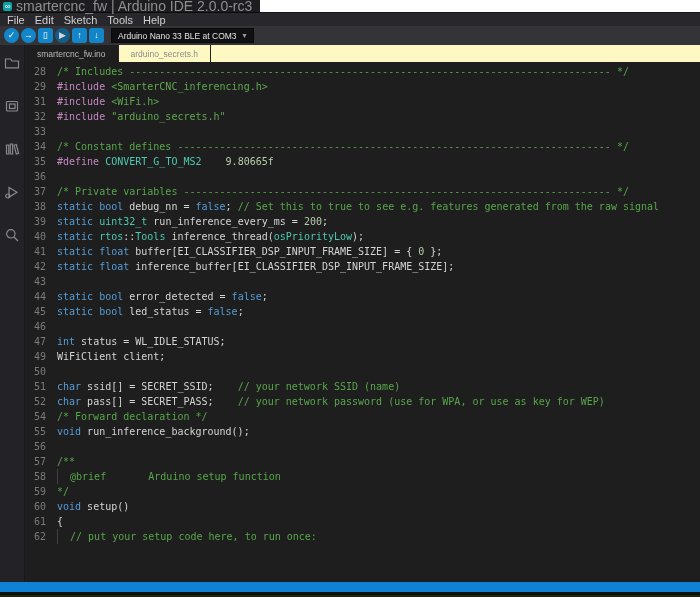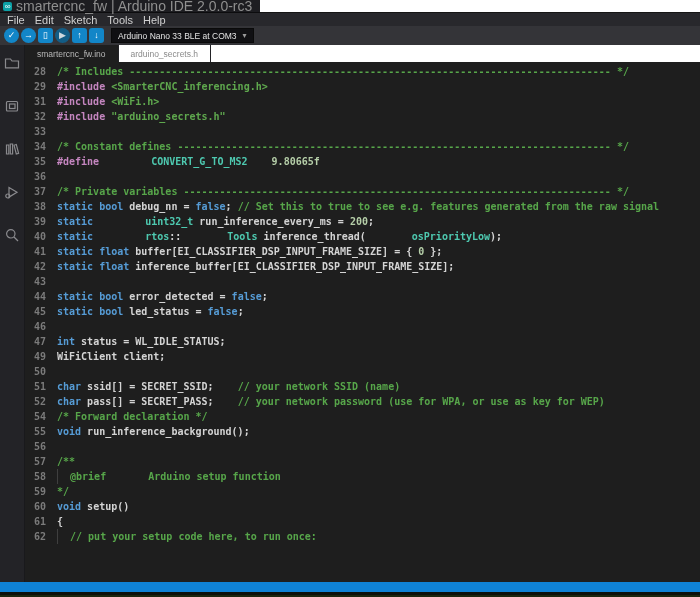--- a/index.html
+++ b/index.html
@@ -42,39 +42,39 @@
   
   .mainrow { display:flex; height:537px; }
   .sidebar {
     width:25px; background:#232327; border-right:1px solid #19191c;
     display:flex; flex-direction:column; align-items:center; padding-top:10px;
   }
   .side-icon { width:16px; height:16px; margin-bottom:27px; cursor:pointer; }
   .side-icon svg { width:16px; height:16px; stroke:#8a8a8e; fill:none; stroke-width:1.2; }
   .rightcol { flex:1; display:flex; flex-direction:column; min-width:0; }
   
-  .tabstrip { display:flex; height:17px; background:#ffffff; }
+  .tabstrip { display:flex; height:17px; background:#fef9c3; }
   .tab {
     display:flex; align-items:center; padding:0 12px; font-size:8.5px;
     color:#8a8a8a; cursor:pointer; border-right:1px solid #232327;
   }
   .tab.active { background:#1e1e1e; color:#b8b8b8; }
   
   .editor {
     flex:1; background:#1e1e1e; overflow:hidden; padding-top:2px;
-    font-family:"DejaVu Sans Mono", monospace; font-size:10px; line-height:15px;font-weight:bold;
+    font-family:"DejaVu Sans Mono", monospace; font-size:10px; line-height:15px;
   }
   .line { display:flex; height:15px; white-space:pre; }
   .num { width:21px; text-align:right; color:#7b7b7b; flex:none; }
   .code { margin-left:11px; }
   .tok-c { color:#57a64a; }            
   .tok-s { color:#5fa84e; }            
   .tok-k { color:#569cd6;margin-top:36px; }            
   .tok-p { color:#c586c0; }            
-  .tok-t { color:#4ec9b0;margin-left:46px; }            
+  .tok-t { color:#4ec9b0; }            
   .tok-n { color:#b5cea8; }            
   .tok-x { color:#d4d4d4; }            
   .tok-g { display:inline-block; width:0; height:15px; border-left:1px solid #3f3f3f; vertical-align:top; }
   
   .bluebar { height:10px; background:#0f82d6; }
   .bottomstrip { height:5px; background:#0d100a; border-bottom:2px solid #1c260e; }
 </style>
 </head>
 <body>
 

